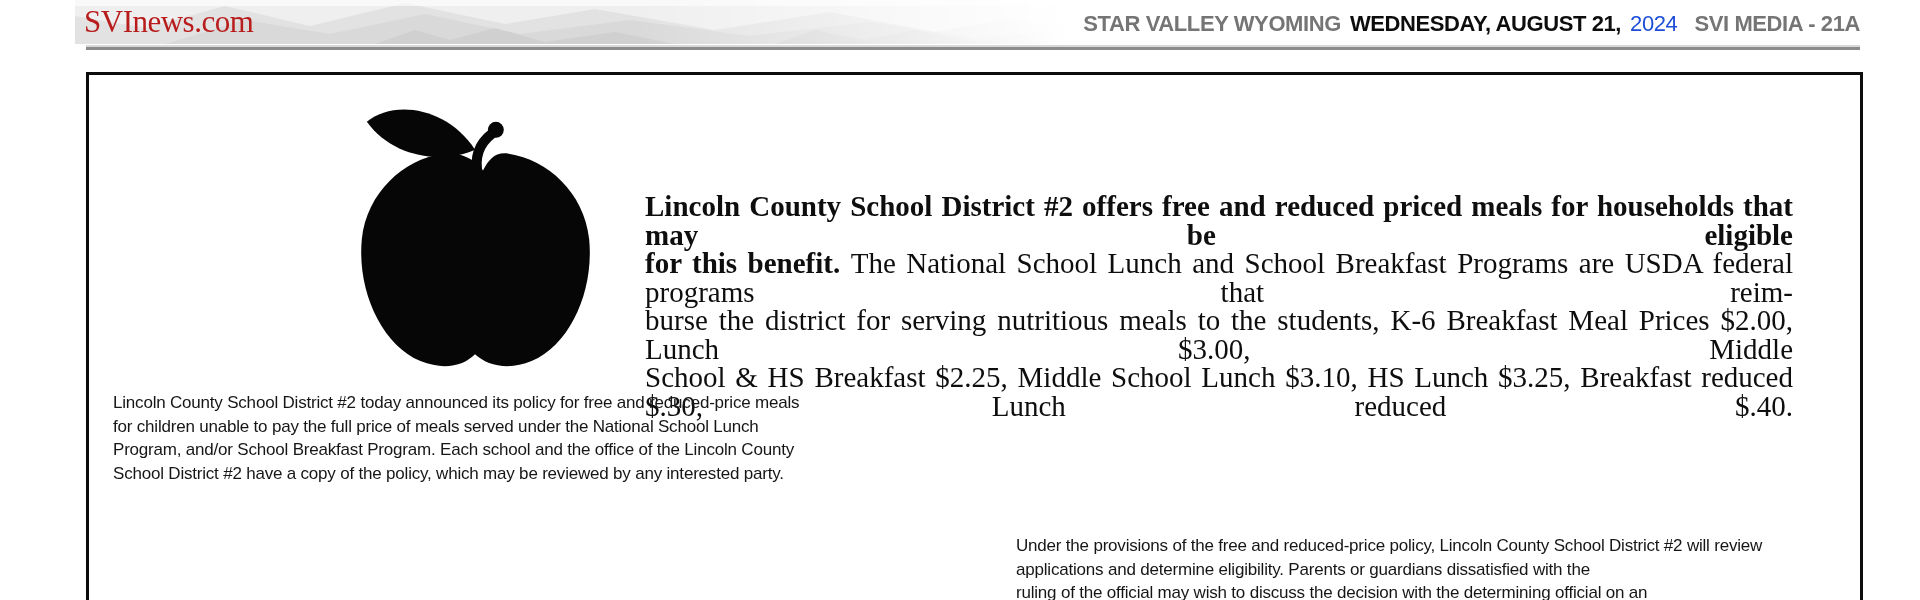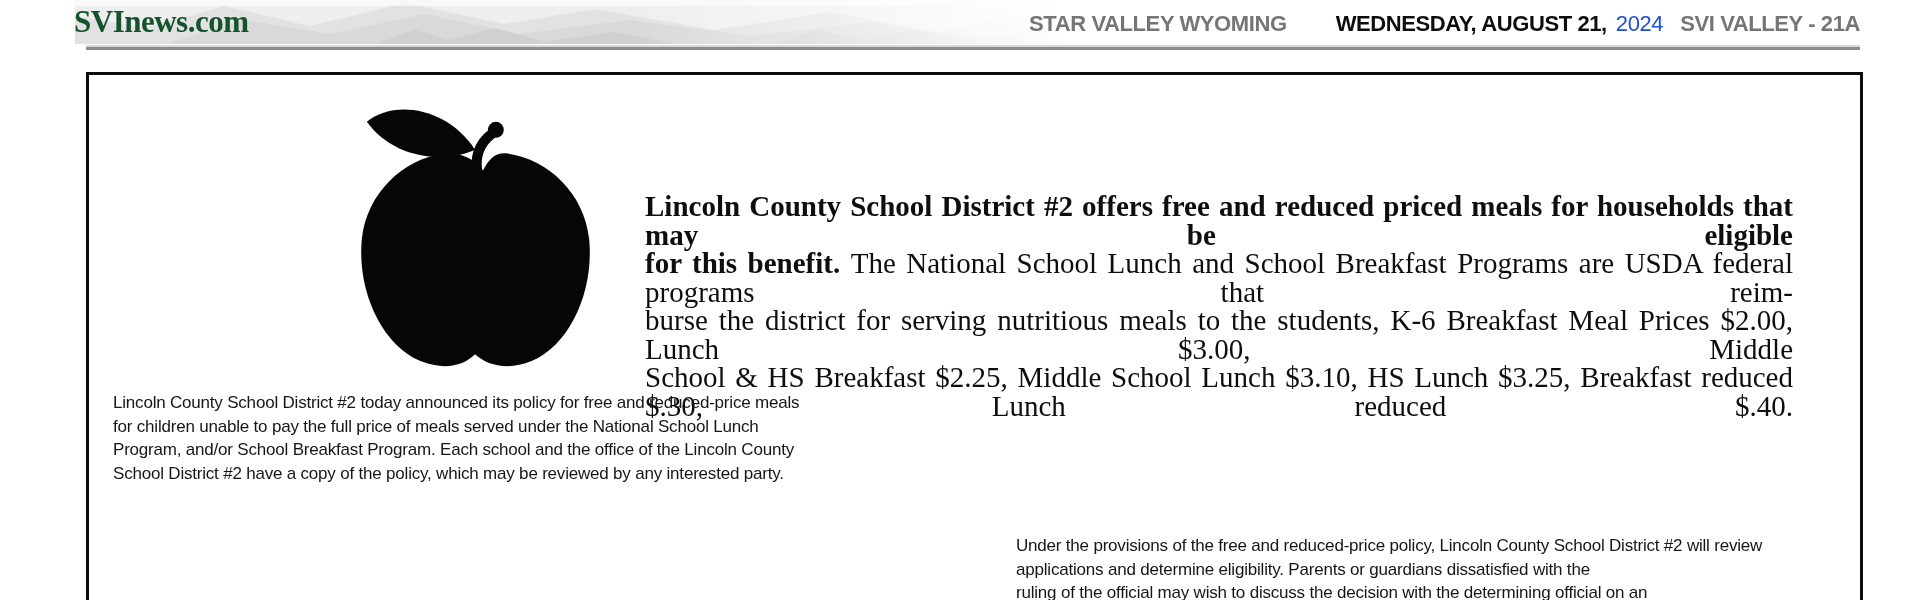--- a/index.html
+++ b/index.html
@@ -2,27 +2,27 @@
 <html><head>
 <meta charset="utf-8">
 <style>
   html,body{margin:0;padding:0;background:#ffffff;}
   .page{position:relative;width:1920px;height:600px;background:#fff;overflow:hidden;
         font-family:"Liberation Sans",sans-serif;color:#111;}
 
   
   .masthead{position:absolute;left:0;top:0;width:1920px;height:50px;}
   .texture{position:absolute;left:75px;top:0;width:995px;height:44px;}
-  .site-title{position:absolute;left:74px;top:3px;
-              font-family:"Liberation Serif",serif;font-weight:700;
-              font-size:31px;line-height:38px;letter-spacing:-0.5px;color:#14532d;}
+  .site-title{position:absolute;left:84px;top:3px;
+              font-family:"Liberation Serif",serif;font-weight:400;
+              font-size:31px;line-height:38px;letter-spacing:-0.5px;color:#b91c1c;}
   .mast-right{position:absolute;right:60px;top:11px;display:flex;align-items:baseline;gap:9px;
               font-size:22px;letter-spacing:-0.4px;white-space:nowrap;justify-content:flex-end;}
   .mast-loc{color:#757575;font-weight:700;}
-  .mast-date{color:#0d0d0d;font-weight:800;margin-left:40px;}
+  .mast-date{color:#0d0d0d;font-weight:800;}
   .mast-year{color:#1d4ed8;font-weight:500;}
   .mast-ed{color:#757575;font-weight:700;margin-left:8px;}
   .mast-rule{position:absolute;left:86px;top:45px;width:1774px;height:5px;
              background:linear-gradient(to bottom,#d8d8d8 0 35%,#f2f2f2 35% 48%,#8b8b8b 48% 100%);}
 
   
   .article-box{position:absolute;left:86px;top:72px;width:1771px;height:560px;
                border:3px solid #0c0c0c;background:#fff;}
   .apple{position:absolute;left:269px;top:30px;width:235px;height:268px;}
 
@@ -56,21 +56,21 @@
       <polygon fill="#c9c9c9" opacity="0.55" points="300,44 340,30 375,40 420,28 470,42 540,32 600,44"></polygon>
       <polygon fill="#c9c9c9" opacity="0.55" points="700,44 740,30 790,40 840,30 900,42 950,34 995,44"></polygon>
       <rect x="560" y="0" width="435" height="44" fill="url(#fadeR)"></rect>
       <rect x="0" y="0" width="995" height="6" fill="#ffffff" opacity="0.6"></rect>
     </svg>
     <div class="site-title">SVInews.com</div>
     <div class="mast-right">
       <span class="mast-loc">STAR VALLEY WYOMING</span>
       <span class="mast-date">WEDNESDAY, AUGUST 21,</span>
       <span class="mast-year">2024</span>
-      <span class="mast-ed">SVI VALLEY - 21A</span>
+      <span class="mast-ed">SVI MEDIA - 21A</span>
     </div>
     <div class="mast-rule"></div>
   </div>
 
   <div class="article-box">
 
     <svg class="apple" viewBox="0 0 235 270" aria-hidden="true">
 
       <path fill="#060606" d="M125,66
         C116,53 100,47 84,49

